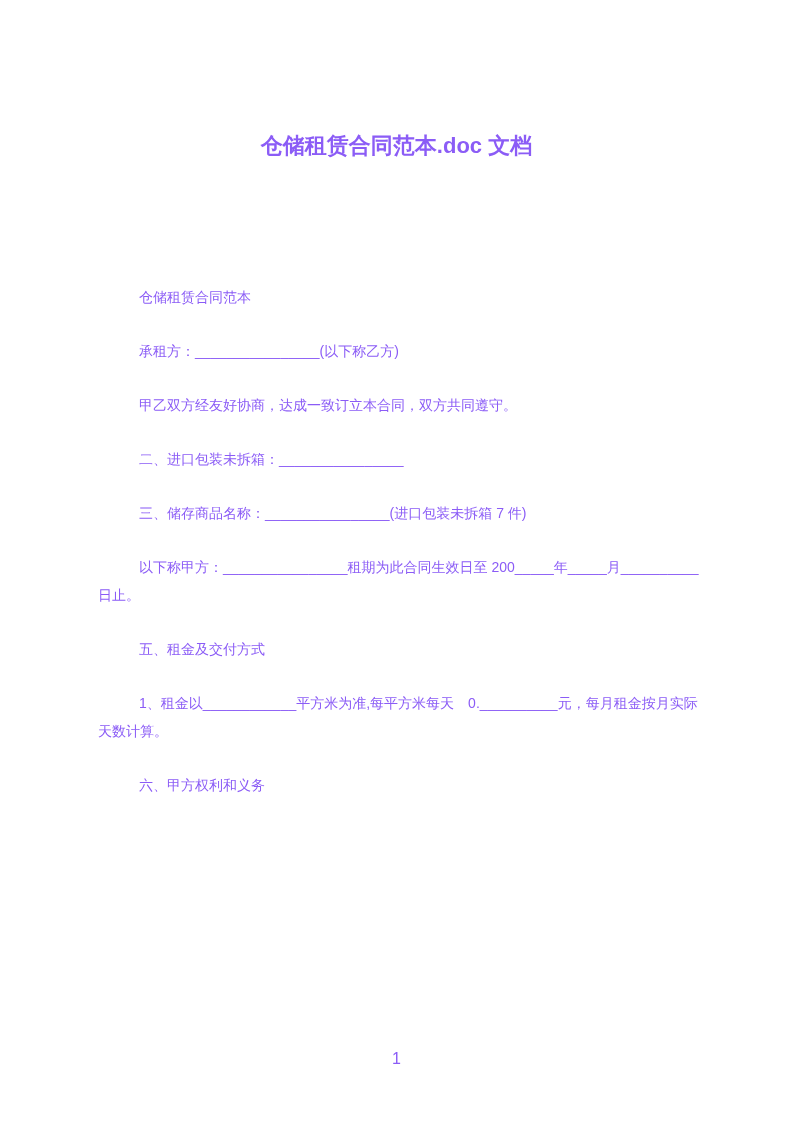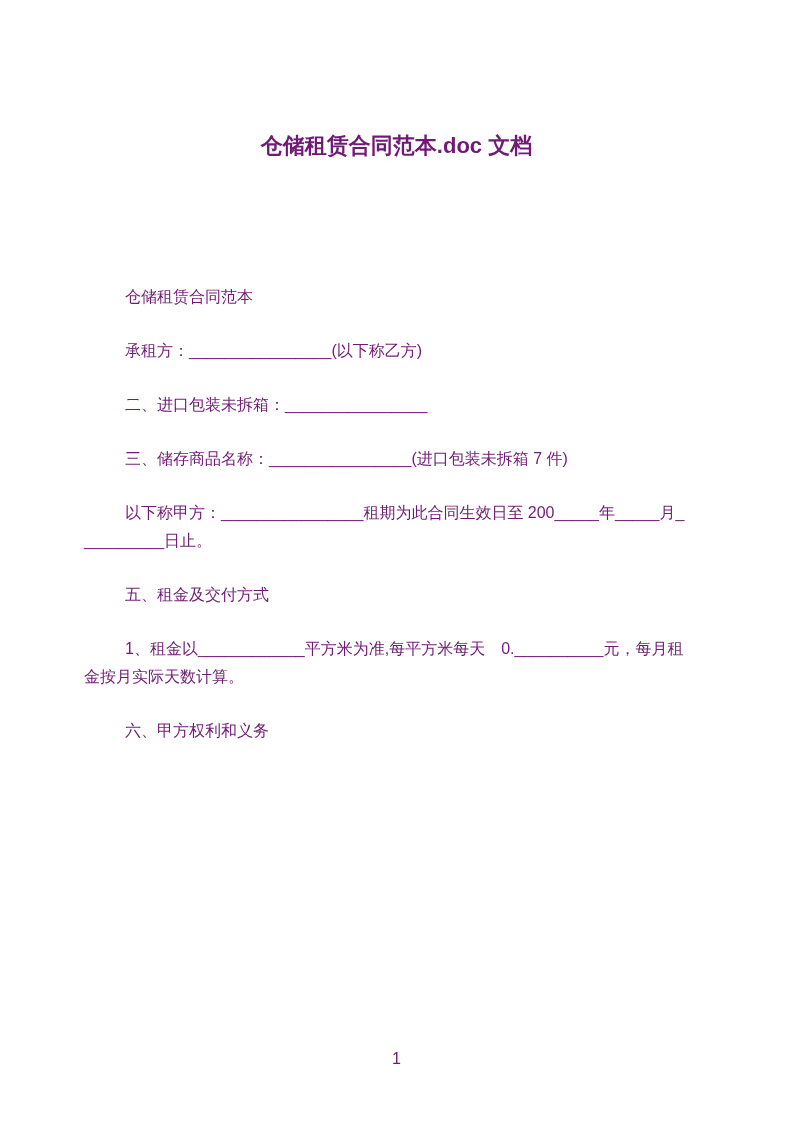--- a/index.html
+++ b/index.html
@@ -5,41 +5,41 @@
   html, body {
     margin: 0;
     padding: 0;
     background: #ffffff;
   }
   .page {
     position: relative;
     width: 793px;
     height: 1122px;
     background: #ffffff;
-    color: #701a75;
+    color: #8b5cf6;
     font-family: "Liberation Sans", sans-serif;
     overflow: hidden;
   }
   .doc-title {
     position: absolute;
     top: 130px;
     left: 0;
     width: 100%;
     margin: 0;
     text-align: center;
     font-size: 22px;
     font-weight: 700;
     line-height: 32px;
   }
   .doc-body {
     position: absolute;
     top: 283px;
-    left: 84px;
+    left: 98px;
     width: 601px;
-    font-size: 16px;
+    font-size: 14px;
     line-height: 28px;
   }
   .doc-body p {
     margin: 0 0 26px 0;
     text-indent: 41px;
     word-break: break-all;
   }
   .page-number {
     position: absolute;
     top: 1047px;
@@ -53,20 +53,21 @@
 </head>
 <body>
 
 <div class="page">
 
   <h1 class="doc-title">仓储租赁合同范本.doc 文档</h1>
 
   <div class="doc-body">
     <p>仓储租赁合同范本</p>
     <p>承租方：________________(以下称乙方)</p>
+    <p>甲乙双方经友好协商，达成一致订立本合同，双方共同遵守。</p>
     <p>二、进口包装未拆箱：________________</p>
     <p>三、储存商品名称：________________(进口包装未拆箱 7 件)</p>
     <p>以下称甲方：________________租期为此合同生效日至 200_____年_____月__________日止。</p>
     <p>五、租金及交付方式</p>
     <p>1、租金以____________平方米为准,每平方米每天　0.__________元，每月租金按月实际天数计算。</p>
     <p>六、甲方权利和义务</p>
   </div>
 
   <div class="page-number">1</div>
 

